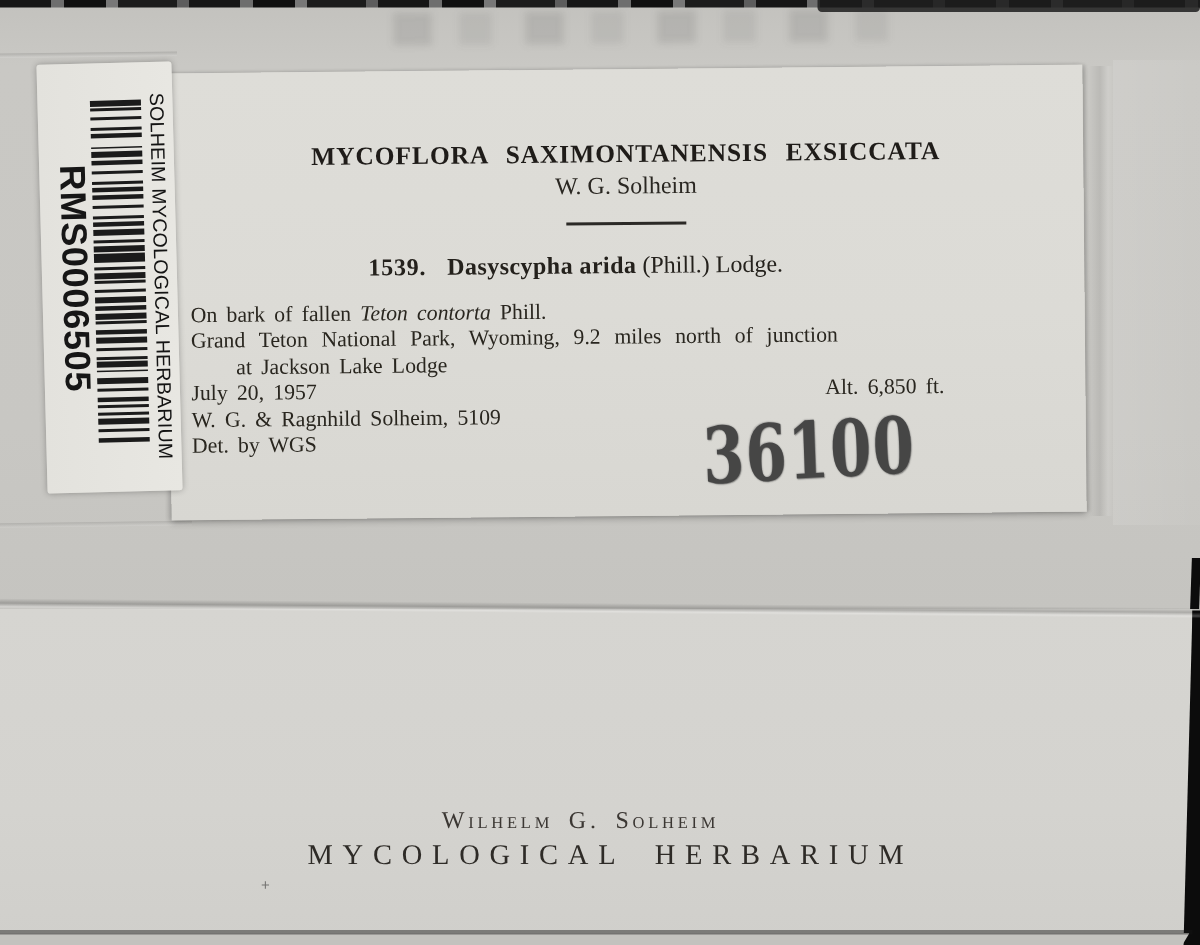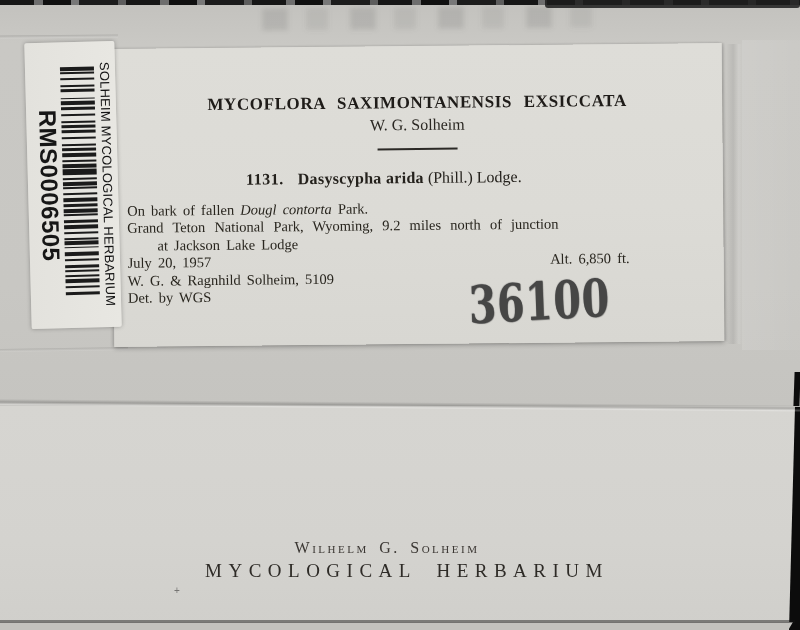--- a/index.html
+++ b/index.html
@@ -192,25 +192,25 @@
   <div class="bottom-strip"></div>
 
   <div class="top-edge"></div>
   <div class="top-edge-right"></div>
 
   <div class="main-label">
     <div class="ml-title">MYCOFLORA SAXIMONTANENSIS EXSICCATA</div>
     <div class="ml-author">W. G. Solheim</div>
     <div class="ml-rule"></div>
     <div class="ml-species">
-      <span class="num">1131.</span><span class="sp">Dasyscypha arida</span>
+      <span class="num">1539.</span><span class="sp">Dasyscypha arida</span>
       <span>(Phill.) Lodge.</span>
     </div>
     <div class="ml-body">
-      <div><span>On bark of fallen </span><em>Dougl contorta</em><span> Park.</span></div>
+      <div><span>On bark of fallen </span><em>Teton contorta</em><span> Phill.</span></div>
       <div class="wide">Grand Teton National Park, Wyoming, 9.2 miles north of junction</div>
       <div class="indent">at Jackson Lake Lodge</div>
       <div class="ml-daterow">
         <span>July 20, 1957</span>
         <span>Alt. 6,850 ft.</span>
       </div>
       <div>W. G. &amp; Ragnhild Solheim, 5109</div>
       <div>Det. by WGS</div>
     </div>
     <div class="ml-stamp">36100</div>

